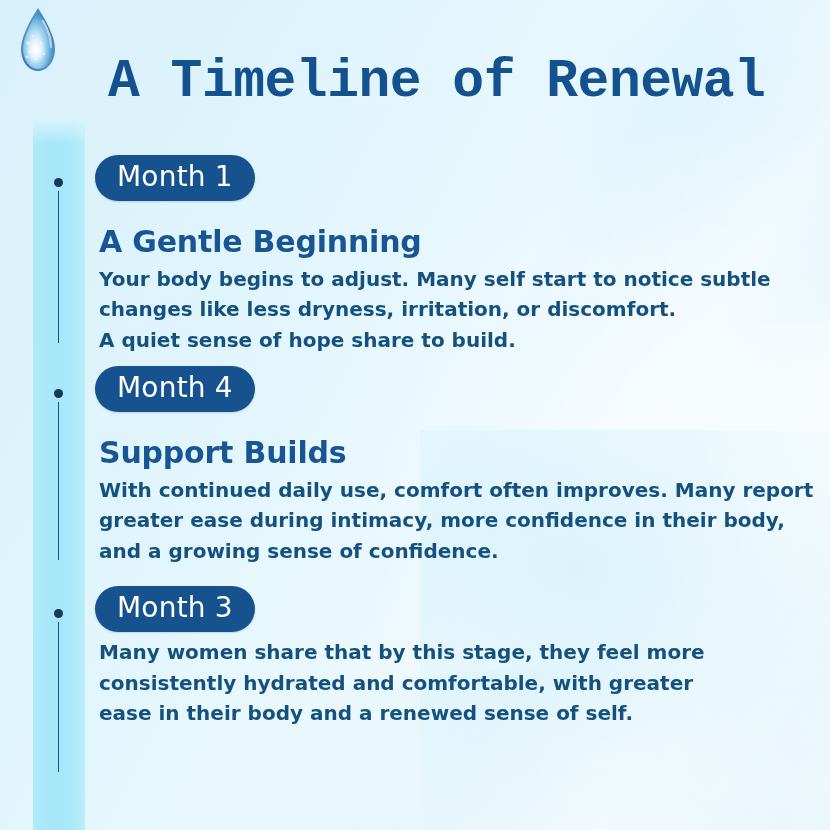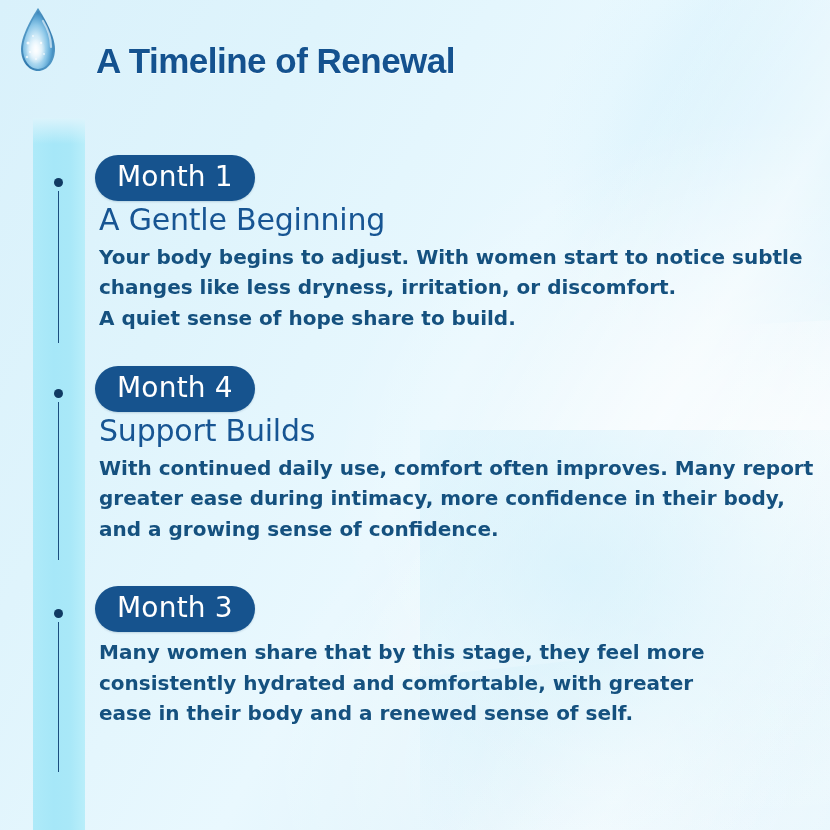--- a/index.html
+++ b/index.html
@@ -74,23 +74,23 @@
     width: 42px;
     height: 66px;
   }
 
   
   .page-title {
     position: absolute;
     left: 92px;
     top: 38px;
     width: 720px;
-    margin: 4px;
-    font-family: Liberation Sans, sans-serif;
-    font-size: 35px;
+    margin: 16px;
+    font-family: Liberation Mono, monospace;
+    font-size: 53px;
     font-weight: 700;
     letter-spacing: -0.5px;
     color: #14528f;
     line-height: 1.06;
     text-shadow: 0 1px 0 rgba(255,255,255,0.55);
   }
 
   
   .timeline {
     position: absolute;
@@ -142,23 +142,23 @@
     background: #16538e;
     color: #ffffff;
     font-size: 28px;
     font-weight: 400;
     letter-spacing: 0.2px;
     line-height: 1.08;
     box-shadow: 0 1px 2px rgba(10,60,100,0.18);
   }
 
   .entry-heading {
-    margin: 2px 0 0 4px;
+    margin: 24px 0 0 4px;
     font-size: 30px;
-    font-weight: 400;
+    font-weight: 700;
     color: #175593;
     letter-spacing: -0.2px;
     line-height: 1.12;
   }
 
   .entry-text {
     margin: 5px 0 0 4px;
     font-size: 20px;
     font-weight: 600;
     color: #15517f;
@@ -215,21 +215,21 @@
 
   <div class="timeline">
 
     <div class="entry entry-1">
       <span class="marker-dot"></span>
       <span class="marker-line"></span>
       <div class="entry-body">
         <span class="month-badge">Month 1</span>
         <h2 class="entry-heading">A Gentle Beginning</h2>
         <p class="entry-text">
-          <span class="line">Your body begins to adjust. With women start to notice subtle</span>
+          <span class="line">Your body begins to adjust. Many self start to notice subtle</span>
           <span class="line">changes like less dryness, irritation, or discomfort.</span>
           <span class="line">A quiet sense of hope share to build.</span>
         </p>
       </div>
     </div>
 
     <div class="entry entry-2">
       <span class="marker-dot"></span>
       <span class="marker-line"></span>
       <div class="entry-body">

